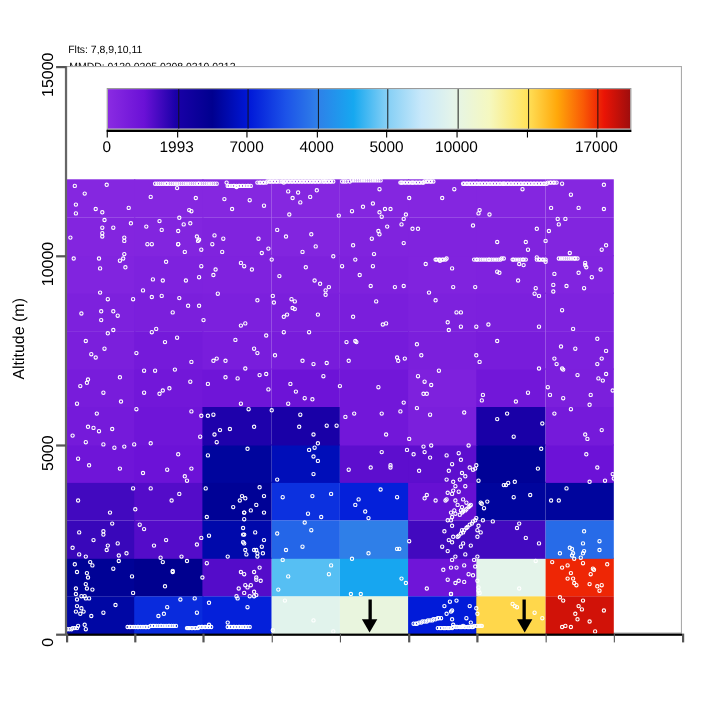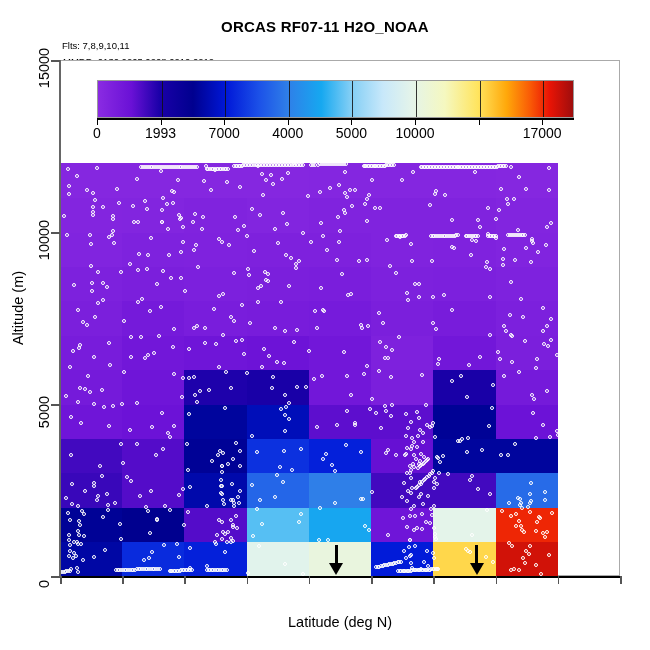--- a/index.html
+++ b/index.html
@@ -91,21 +91,20 @@
     position:absolute;left:0;top:18px;width:0;height:0;
     border-left:7px solid transparent;border-right:7px solid transparent;
     border-top:12px solid #000;
   }
 </style>
 </head>
 <body>
 
 <div id="root">
 
-  <div class="title">ORCAS RF07-11 H2O_NOAA</div>
 
   <div class="annot" id="flts">Flts: 7,8,9,10,11</div>
   <div class="annot" id="mmdd">MMDD: 0130,0205,0208,0210,0212</div>
 
   <div class="frame"></div>
 
   <div class="cbar-wrap">
     <div class="cbar" id="cbar" style="background: linear-gradient(to right, rgb(138, 43, 226) 0%, rgb(106, 17, 214) 7%, rgb(26, 0, 168) 13%, rgb(0, 0, 143) 20%, rgb(0, 24, 216) 27%, rgb(28, 82, 232) 34%, rgb(47, 127, 232) 40%, rgb(22, 168, 240) 47%, rgb(127, 205, 245) 53%, rgb(200, 232, 250) 60%, rgb(228, 244, 234) 66%, rgb(245, 248, 192) 73%, rgb(255, 228, 94) 80%, rgb(255, 168, 10) 86%, rgb(249, 90, 6) 91%, rgb(234, 20, 5) 95%, rgb(158, 13, 13) 100%);">
       <div class="cbar-inner-lines" id="cbarLines">
           <i style="left: 63.6px;"></i>
@@ -1333,21 +1332,20 @@
       <i style="left: 62.2222px;"></i>
       <i style="left: 124.444px;"></i>
       <i style="left: 186.667px;"></i>
       <i style="left: 248.889px;"></i>
       <i style="left: 311.111px;"></i>
       <i style="left: 373.333px;"></i>
       <i style="left: 435.556px;"></i>
       <i style="left: 497.778px;"></i>
       <i style="left: 560px;"></i>
     </div>
-  <div class="xtitle">Latitude (deg N)</div>
 
   <div class="axis-y"></div>
   <div class="yticks" id="yticks">
       <i style="top: 516px;"></i>
       <i style="top: 344px;"></i>
       <i style="top: 172px;"></i>
       <i style="top: 0px;"></i>
     </div>
   <div class="ylabels" id="ylabels">
       <span style="top: 576px;">0</span>

